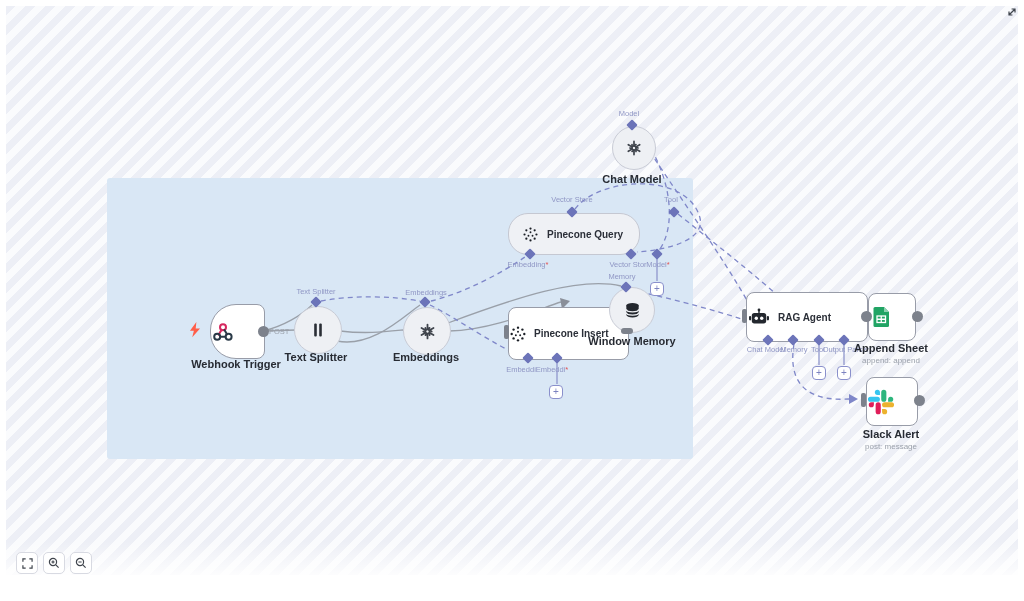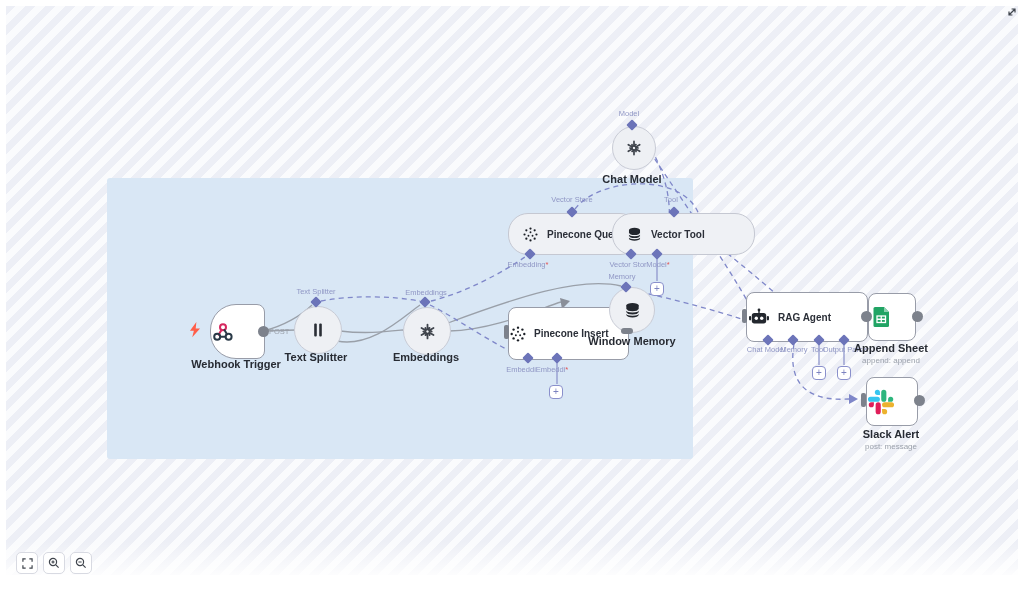--- a/index.html
+++ b/index.html
@@ -161,29 +161,20 @@
   </div>
   <div class="diamond" style="left:572px;top:212px;"></div>
   <div class="port-label" style="left:572px;top:195px;">
     <span>Vector Store</span>
   </div>
   <div class="diamond" style="left:530px;top:254px;"></div>
   <div class="port-label" style="left:528px;top:260px;text-align:right;">
     <span>Embedding</span><span class="req">*</span>
   </div>
 
-  <div class="node-pill" style="left:612px;top:213px;width:128px;height:40px;">
-    <svg width="17" height="17" viewBox="0 0 20 20">
-      <path d="M3.5,4.8 L3.5,14.6 A6.5,2.8 0 0 0 16.5,14.6 L16.5,4.8 Z" fill="#23272e"></path>
-      <ellipse cx="10" cy="4.8" rx="6.5" ry="2.8" fill="#23272e"></ellipse>
-      <path d="M3.5,8.6 A6.5,2.8 0 0 0 16.5,8.6" fill="none" stroke="#eff1f5" stroke-width="1.4"></path>
-      <path d="M3.5,12 A6.5,2.8 0 0 0 16.5,12" fill="none" stroke="#eff1f5" stroke-width="1.4"></path>
-    </svg>
-    <span class="pill-text">Vector Tool</span>
-  </div>
   <div class="diamond" style="left:674px;top:212px;"></div>
   <div class="port-label" style="left:671px;top:195px;">
     <span>Tool</span>
   </div>
   <div class="diamond" style="left:631px;top:254px;"></div>
   <div class="port-label" style="left:628px;top:260px;">
     <span>Vector Stor</span>
   </div>
   <div class="diamond" style="left:657px;top:254px;"></div>
   <div class="port-label" style="left:658px;top:260px;">

